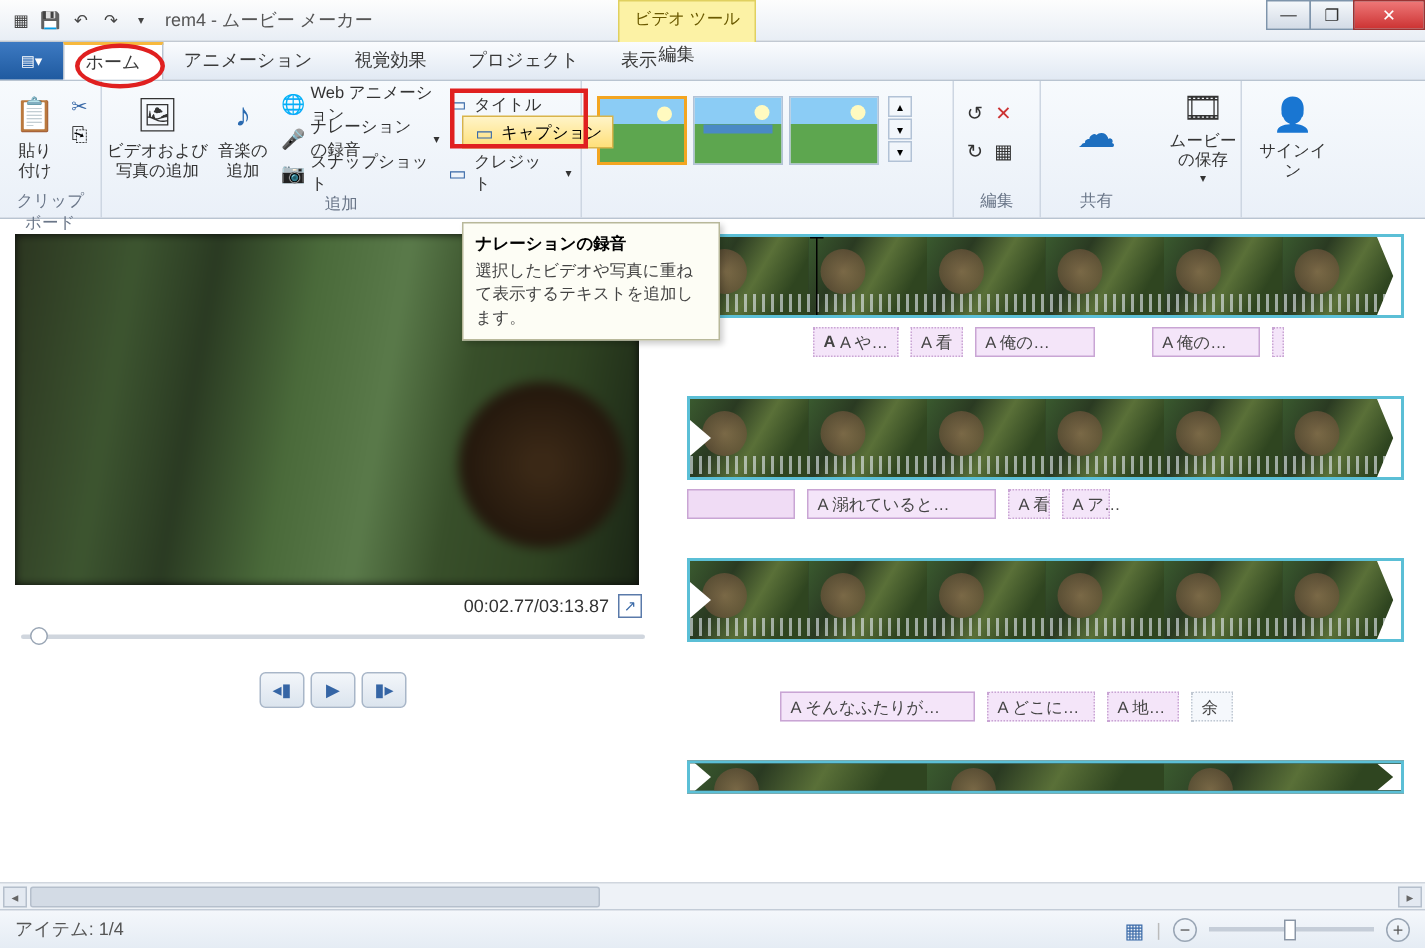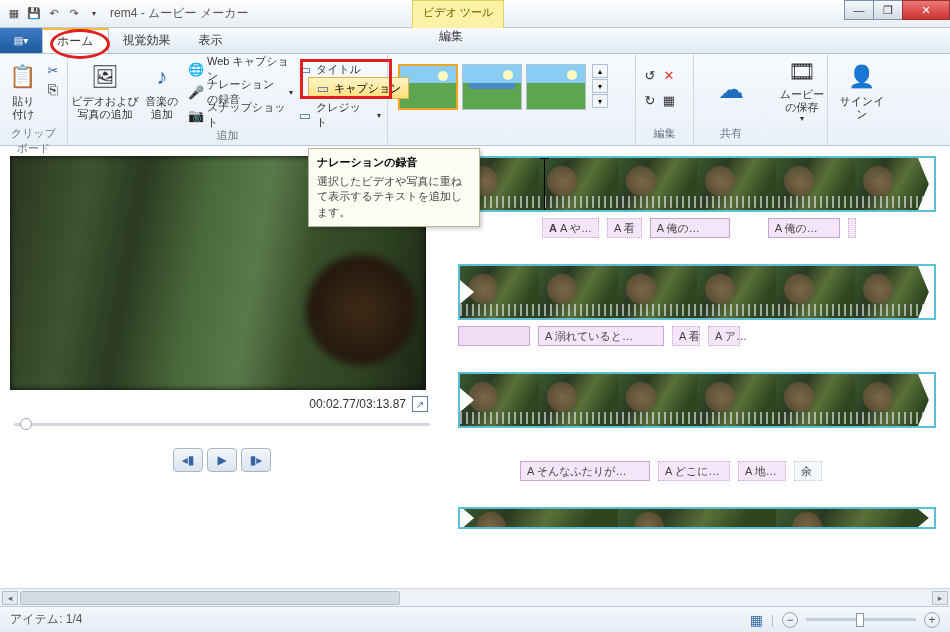--- a/index.html
+++ b/index.html
@@ -107,21 +107,23 @@
   <div class="win-controls">
     <div class="win-btn">—</div>
     <div class="win-btn">❐</div>
     <div class="win-btn close">✕</div>
   </div>
 </div>
 
 <div class="tabrow">
   <div class="file-btn">▤▾</div>
   <div class="tab active">ホーム</div>
+  <div class="tab">アニメーション</div>
   <div class="tab">視覚効果</div>
+  <div class="tab">プロジェクト</div>
   <div class="tab">表示</div>
   <div class="tab edit">編集</div>
 </div>
 <div class="red-circle"></div>
 
 <div class="ribbon">
   <div class="group" style="width:68px">
     <div class="group-body">
       <div class="big-btn">
         <div class="ico">📋</div>
@@ -144,21 +146,21 @@
 写真の追加</span>
       </div>
       <div class="big-btn" style="width:44px">
         <div class="ico" style="color:#2a6ab0">♪</div>
         <span style="white-space:pre">音楽の
 追加</span>
       </div>
       <div style="display:flex;flex-direction:column;gap:1px;flex:1">
         <div class="small-row">
             <span class="small-ico">🌐</span>
-            <span>Web キャプション</span>
+            <span>Web アニメーション</span>
           </div>
         <div class="small-row">
             <span class="small-ico">🎤</span>
             <span>ナレーションの録音</span>
             <span style="font-size:8px;margin-left:2px">▾</span>
           </div>
         <div class="small-row">
             <span class="small-ico">📷</span>
             <span>スナップショット</span>
           </div>

